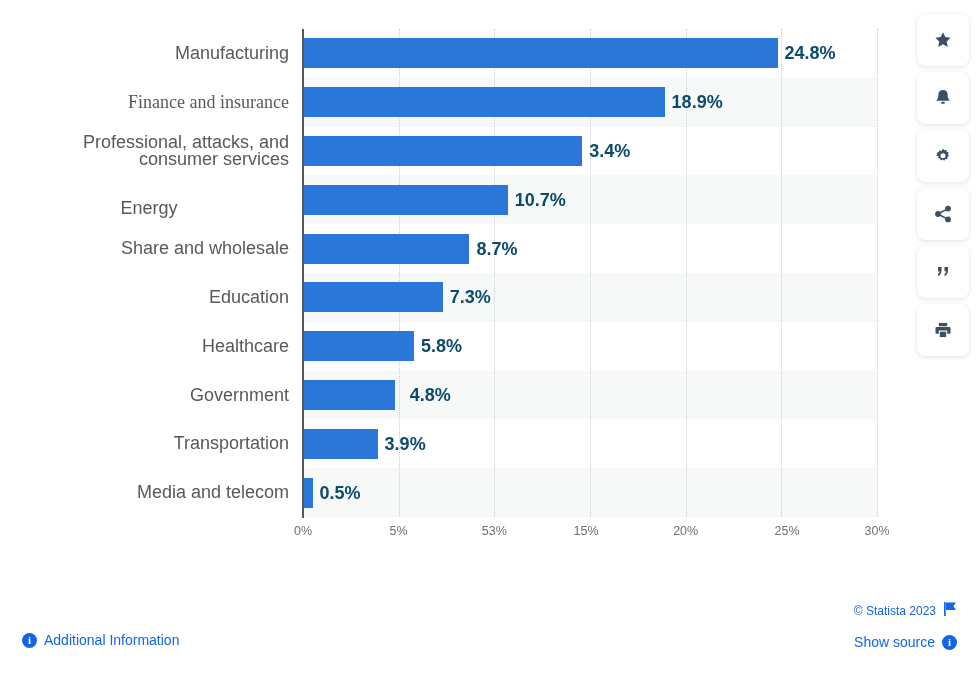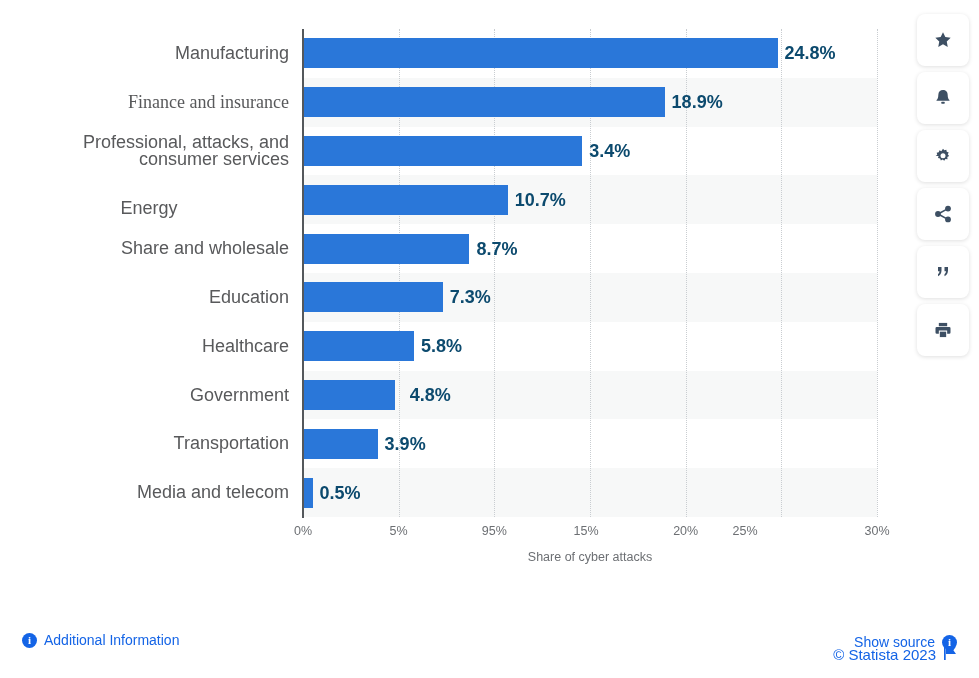--- a/index.html
+++ b/index.html
@@ -137,27 +137,26 @@
     align-items: center;
     gap: 7px;
     cursor: pointer;
   }
   #additional-information { left: 22px; top: 632px; }
   #show-source { right: 22px; top: 634px; }
   #copyright {
     position: absolute;
     right: 22px;
     top: 602px;
-    font-size: 15px;
+    font-size: 12px;
     color: #1464e6;
     display: flex;
     align-items: center;
     gap: 8px;
     white-space: nowrap;
-    margin-top: 44px;
   }
   .info-badge {
     width: 15px;
     height: 15px;
     border-radius: 50%;
     background: #1464e6;
     color: #ffffff;
     font-size: 11px;
     font-weight: bold;
     font-family: "Liberation Serif", serif;
@@ -217,40 +216,39 @@
       <div class="cat-label" style="top: 240.1px;">Share and wholesale</div>
       <div class="cat-label" style="top: 288.9px;">Education</div>
       <div class="cat-label" style="top: 337.7px;">Healthcare</div>
       <div class="cat-label" style="top: 386.5px;">Government</div>
       <div class="cat-label" style="top: 435.3px;">Transportation</div>
       <div class="cat-label" style="top: 484.1px;">Media and telecom</div>
     </div>
   <div id="tick-labels">
       <div class="tick-label" style="left: 303px;">0%</div>
       <div class="tick-label" style="left: 398.667px;">5%</div>
-      <div class="tick-label" style="left: 494.333px;">95%</div>
+      <div class="tick-label" style="left: 494.333px;">53%</div>
       <div class="tick-label" style="left: 586px;">15%</div>
       <div class="tick-label" style="left: 685.667px;">20%</div>
-      <div class="tick-label" style="left: 745px;">25%</div>
+      <div class="tick-label" style="left: 787px;">25%</div>
       <div class="tick-label" style="left: 877px;">30%</div>
     </div>
   <div id="value-labels">
       <div class="bar-value" style="left: 784.507px; top: 38.4px;">24.8%</div>
       <div class="bar-value" style="left: 671.62px; top: 87.2px;">18.9%</div>
       <div class="bar-value" style="left: 589.347px; top: 136px;">3.4%</div>
       <div class="bar-value" style="left: 514.727px; top: 184.8px;">10.7%</div>
       <div class="bar-value" style="left: 476.46px; top: 233.6px; text-align: center;">8.7%</div>
       <div class="bar-value" style="left: 449.673px; top: 282.4px;">7.3%</div>
       <div class="bar-value" style="left: 420.973px; top: 331.2px;">5.8%</div>
       <div class="bar-value" style="left: 401.84px; top: 380px; margin-left: 8px;">4.8%</div>
       <div class="bar-value" style="left: 384.62px; top: 428.8px;">3.9%</div>
       <div class="bar-value" style="left: 319.567px; top: 477.6px;">0.5%</div>
     </div>
 
-  <div class="axis-title">Share of cyber attacks</div>
 </div>
 
 <div id="side-toolbar">
   <div class="tool-btn">
     <span>
       <svg width="20" height="20" viewBox="0 0 24 24" fill="#3d4f63">
         <path d="M12 2.6l2.8 5.9 6.4.9-4.7 4.5 1.2 6.4L12 17.2 6.3 20.3l1.2-6.4L2.8 9.4l6.4-.9z"></path>
       </svg>
     </span>
   </div>

